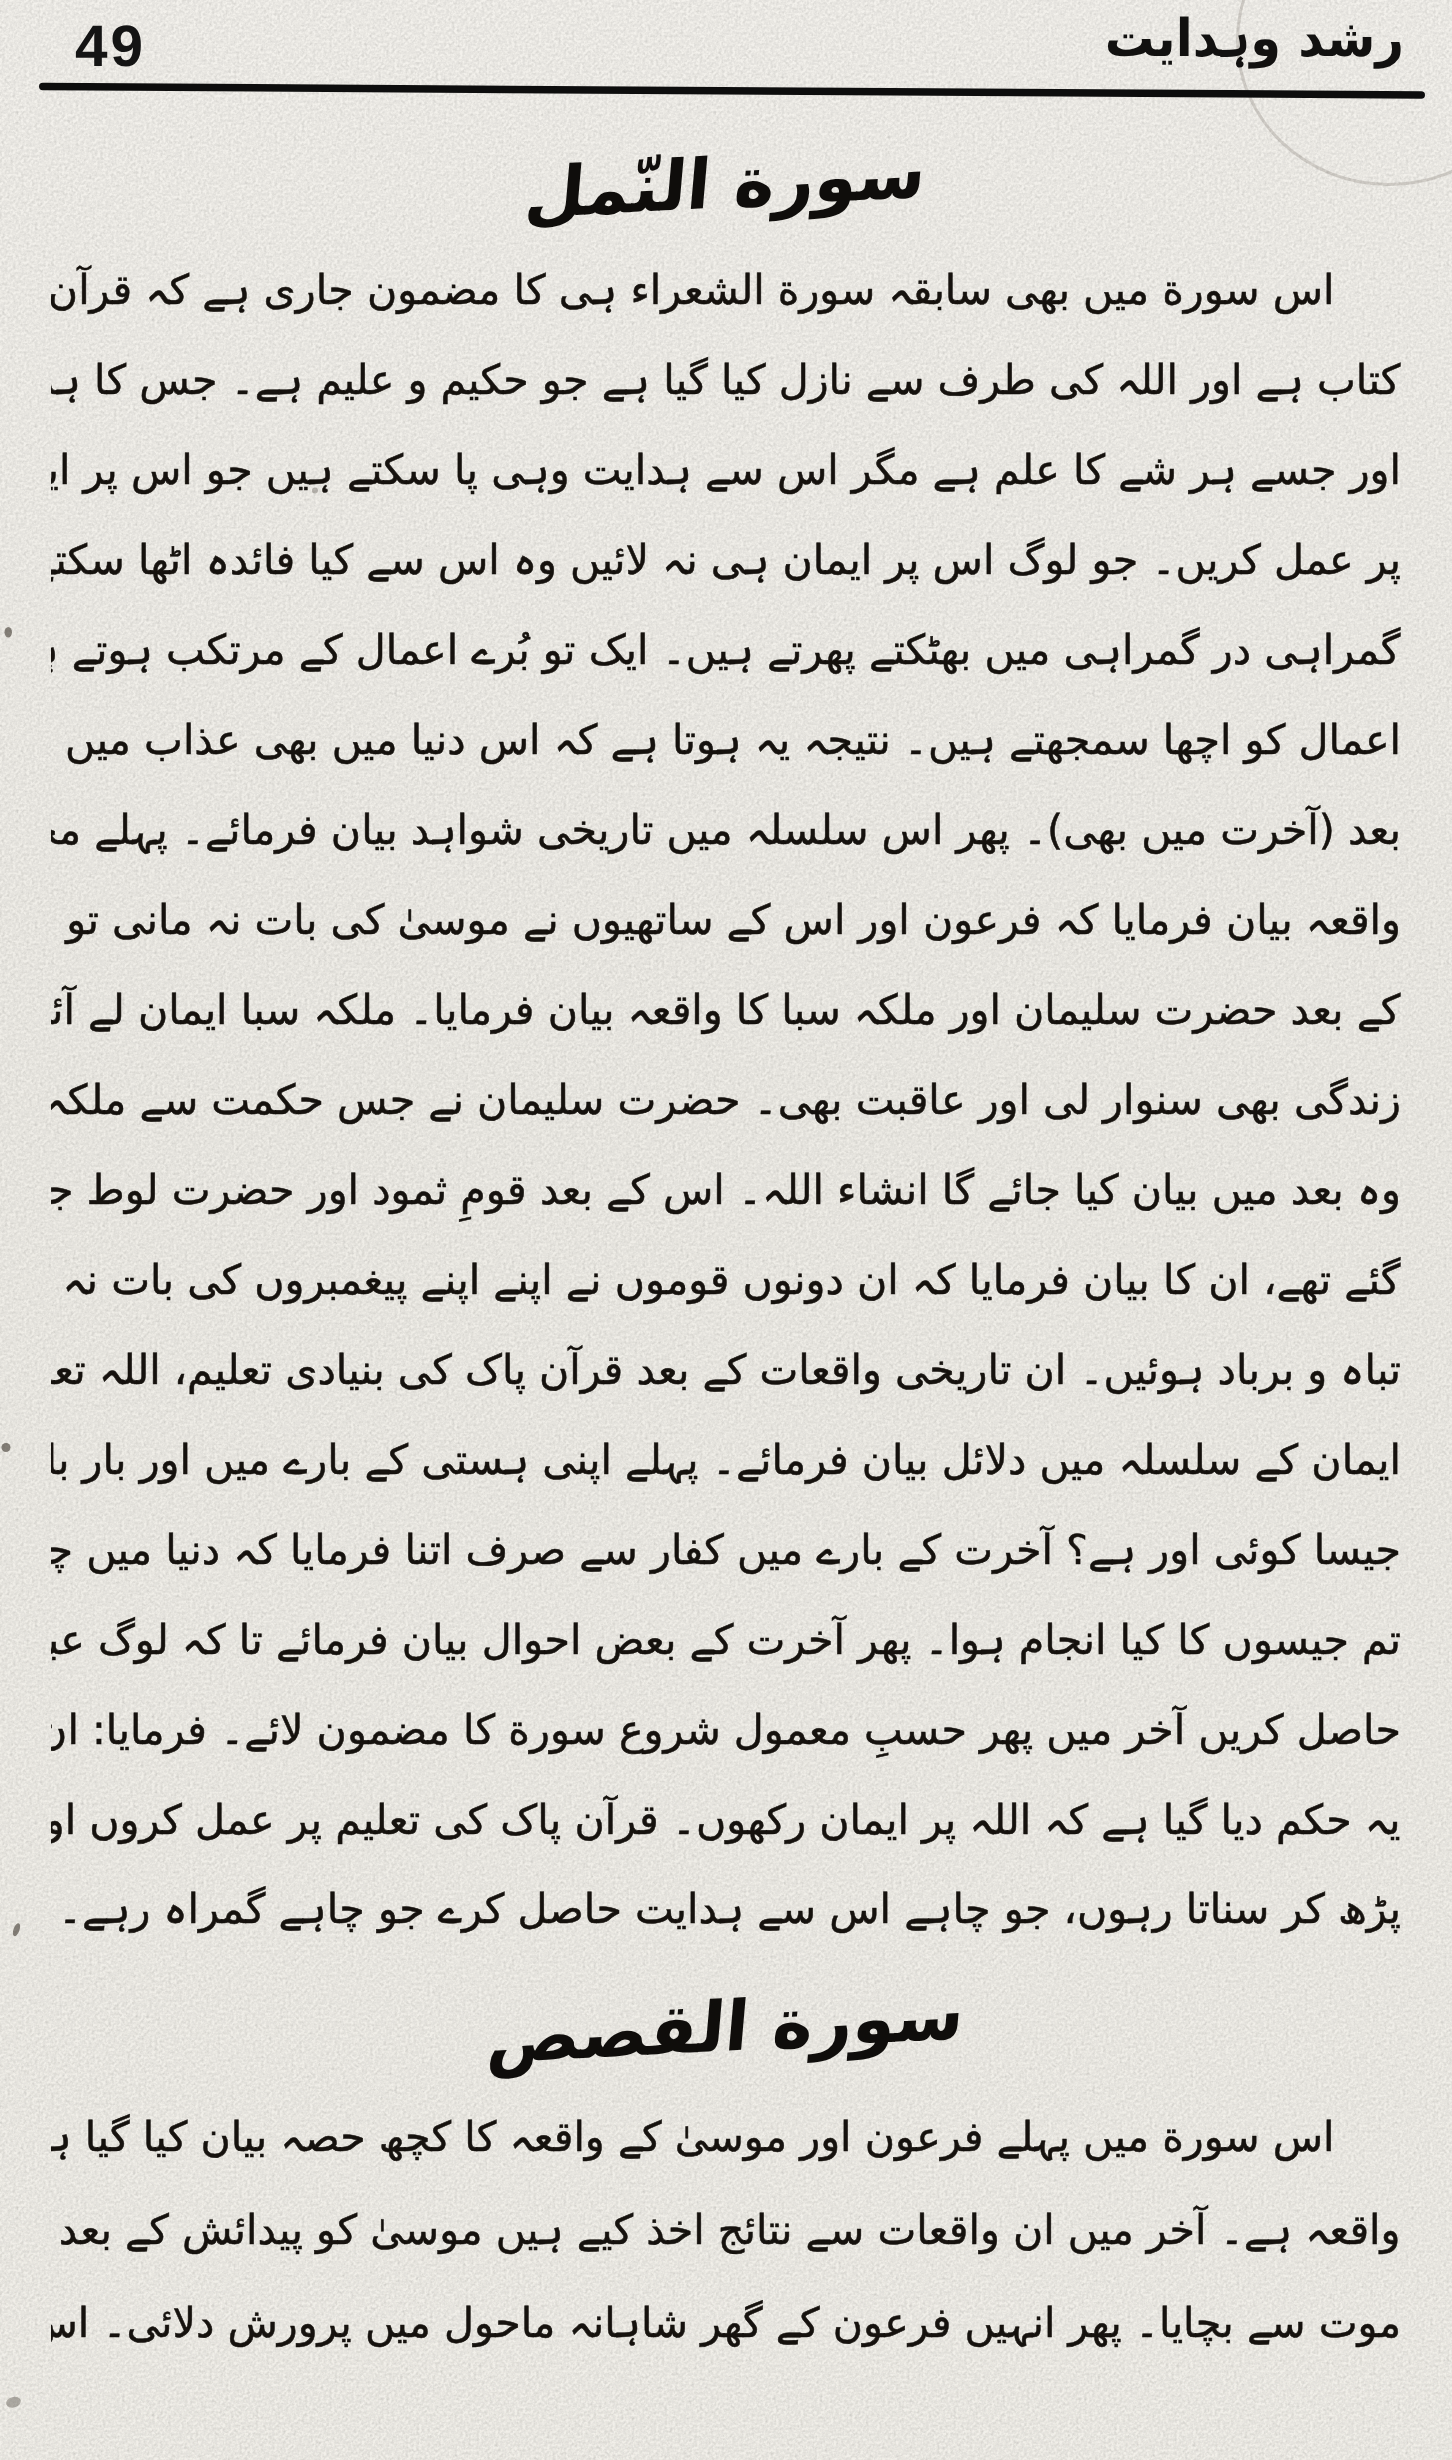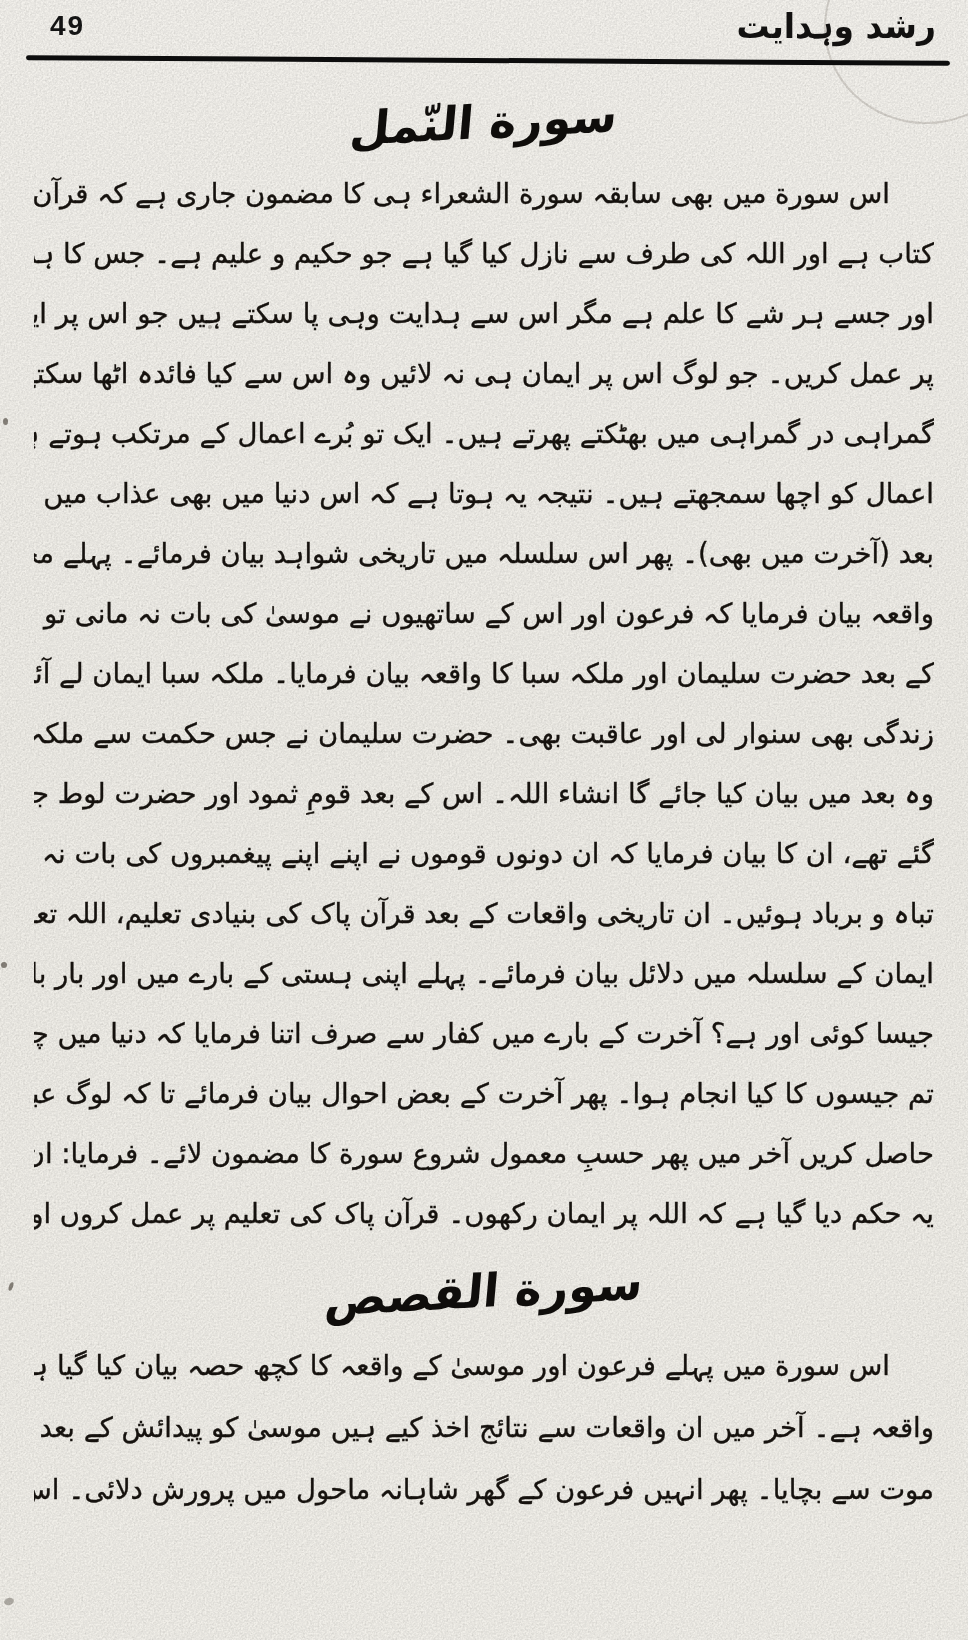--- a/index.html
+++ b/index.html
@@ -22,21 +22,21 @@
   .s1{left:3px;top:418px;width:5px;height:7px;}
   .s2{left:1px;top:962px;width:6px;height:6px;}
   .s3{left:9px;top:1282px;width:4px;height:9px;transform:rotate(20deg);}
   .s4{left:4px;top:1598px;width:10px;height:7px;transform:rotate(-15deg);opacity:.6;}
   .s5{left:208px;top:325px;width:4px;height:4px;opacity:.5;}
 
   .header{position:relative;height:70px;}
   .page-number{
     position:absolute;left:50px;top:10px;
     font-family:"Liberation Sans","DejaVu Sans",sans-serif;
-    font-weight:bold;font-size:28px;letter-spacing:2px;color:#141414;
+    font-weight:bold;font-size:39px;letter-spacing:2px;color:#141414;
   }
   .header-title{
     position:absolute;right:32px;top:6px;
     font-weight:bold;font-size:33px;direction:rtl;color:#121110;
     transform:scaleY(1.05);
   }
   .header-rule{
     position:absolute;left:26px;right:18px;top:58px;height:5px;
     background:#0d0d0d;border-radius:3px;
     transform:rotate(0.35deg);
@@ -110,20 +110,21 @@
           <div class="text-line">کے بعد حضرت سلیمان اور ملکہ سبا کا واقعہ بیان فرمایا۔ ملکہ سبا ایمان لے آئی اور اس نے اپنی یہ</div>
           <div class="text-line">زندگی بھی سنوار لی اور عاقبت بھی۔ حضرت سلیمان نے جس حکمت سے ملکہ سبا کو دعوتِ اسلام دی</div>
           <div class="text-line">وہ بعد میں بیان کیا جائے گا انشاء اللہ۔ اس کے بعد قومِ ثمود اور حضرت لوط جس قوم کی طرف بھیجے</div>
           <div class="text-line">گئے تھے، ان کا بیان فرمایا کہ ان دونوں قوموں نے اپنے اپنے پیغمبروں کی بات نہ مانی تو وہ کیسے</div>
           <div class="text-line">تباہ و برباد ہوئیں۔ ان تاریخی واقعات کے بعد قرآن پاک کی بنیادی تعلیم، اللہ تعالیٰ اور آخرت پر</div>
           <div class="text-line">ایمان کے سلسلہ میں دلائل بیان فرمائے۔ پہلے اپنی ہستی کے بارے میں اور بار بار پوچھا۔ کیا مجھ</div>
           <div class="text-line">جیسا کوئی اور ہے؟ آخرت کے بارے میں کفار سے صرف اتنا فرمایا کہ دنیا میں چل پھر کر دیکھ لو کہ</div>
           <div class="text-line">تم جیسوں کا کیا انجام ہوا۔ پھر آخرت کے بعض احوال بیان فرمائے تا کہ لوگ عبرت و نصیحت</div>
           <div class="text-line">حاصل کریں آخر میں پھر حسبِ معمول شروع سورة کا مضمون لائے۔ فرمایا: ان سے کہہ دو، مجھے تو</div>
           <div class="text-line">یہ حکم دیا گیا ہے کہ اللہ پر ایمان رکھوں۔ قرآن پاک کی تعلیم پر عمل کروں اور قرآن پاک دوسروں کو</div>
+          <div class="text-line flush">پڑھ کر سناتا رہوں، جو چاہے اس سے ہدایت حاصل کرے جو چاہے گمراہ رہے۔</div>
         </div>
       </section>
       <section class="section sec-qasas">
         <h2 class="section-title"><span class="cal">سورة القصص</span></h2>
         <div class="section-lines">
           <div class="text-line indent">اس سورة میں پہلے فرعون اور موسیٰ کے واقعہ کا کچھ حصہ بیان کیا گیا ہے پھر قارون کا</div>
           <div class="text-line">واقعہ ہے۔ آخر میں ان واقعات سے نتائج اخذ کیے ہیں موسیٰ کو پیدائش کے بعد جن حالات میں</div>
           <div class="text-line">موت سے بچایا۔ پھر انہیں فرعون کے گھر شاہانہ ماحول میں پرورش دلائی۔ اس طرح ان کا ذہن</div>
         </div>
       </section>

